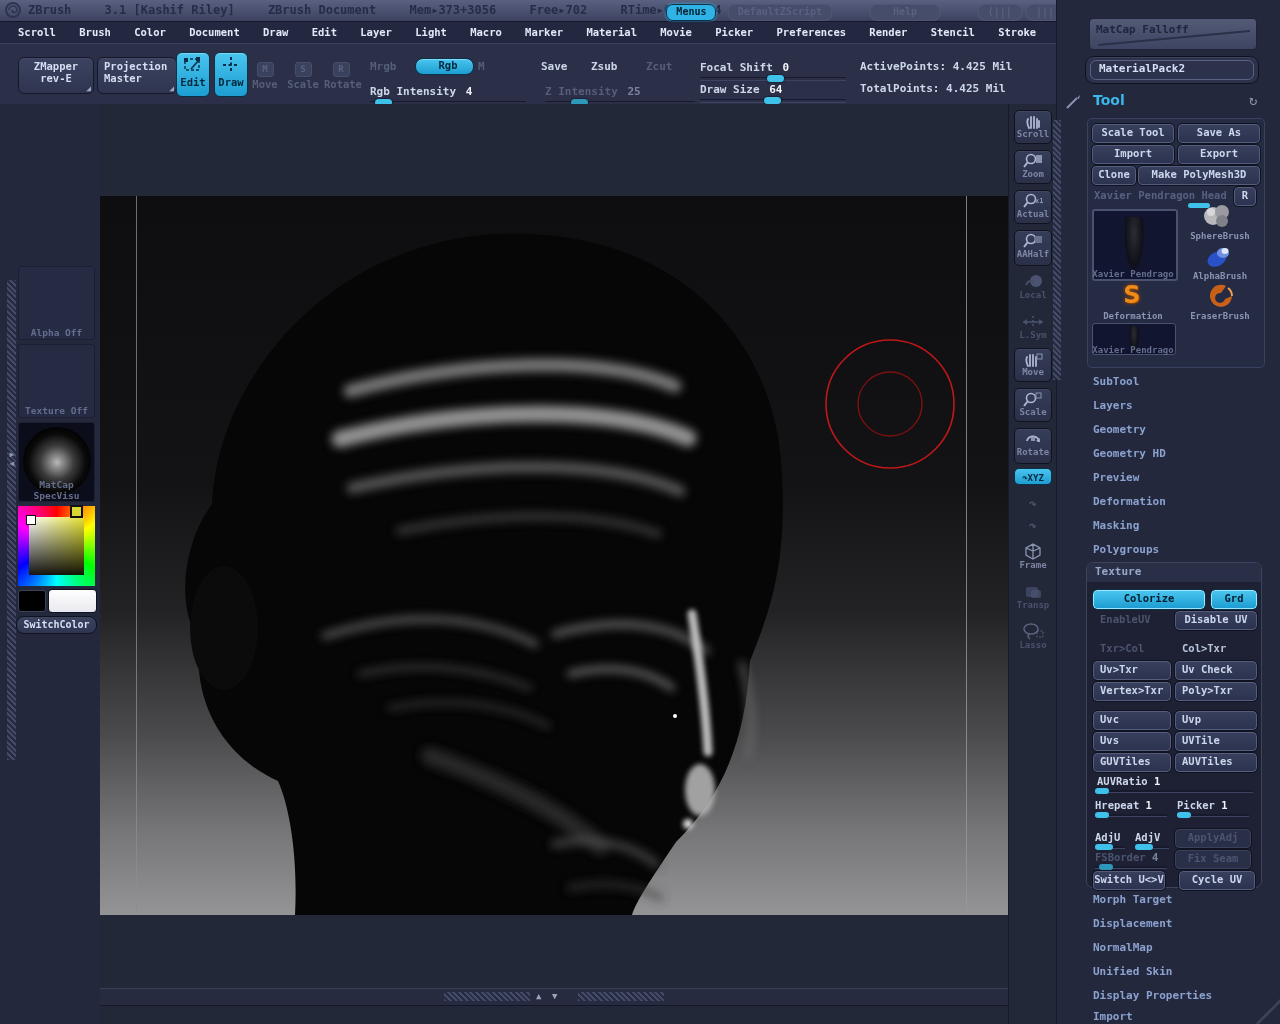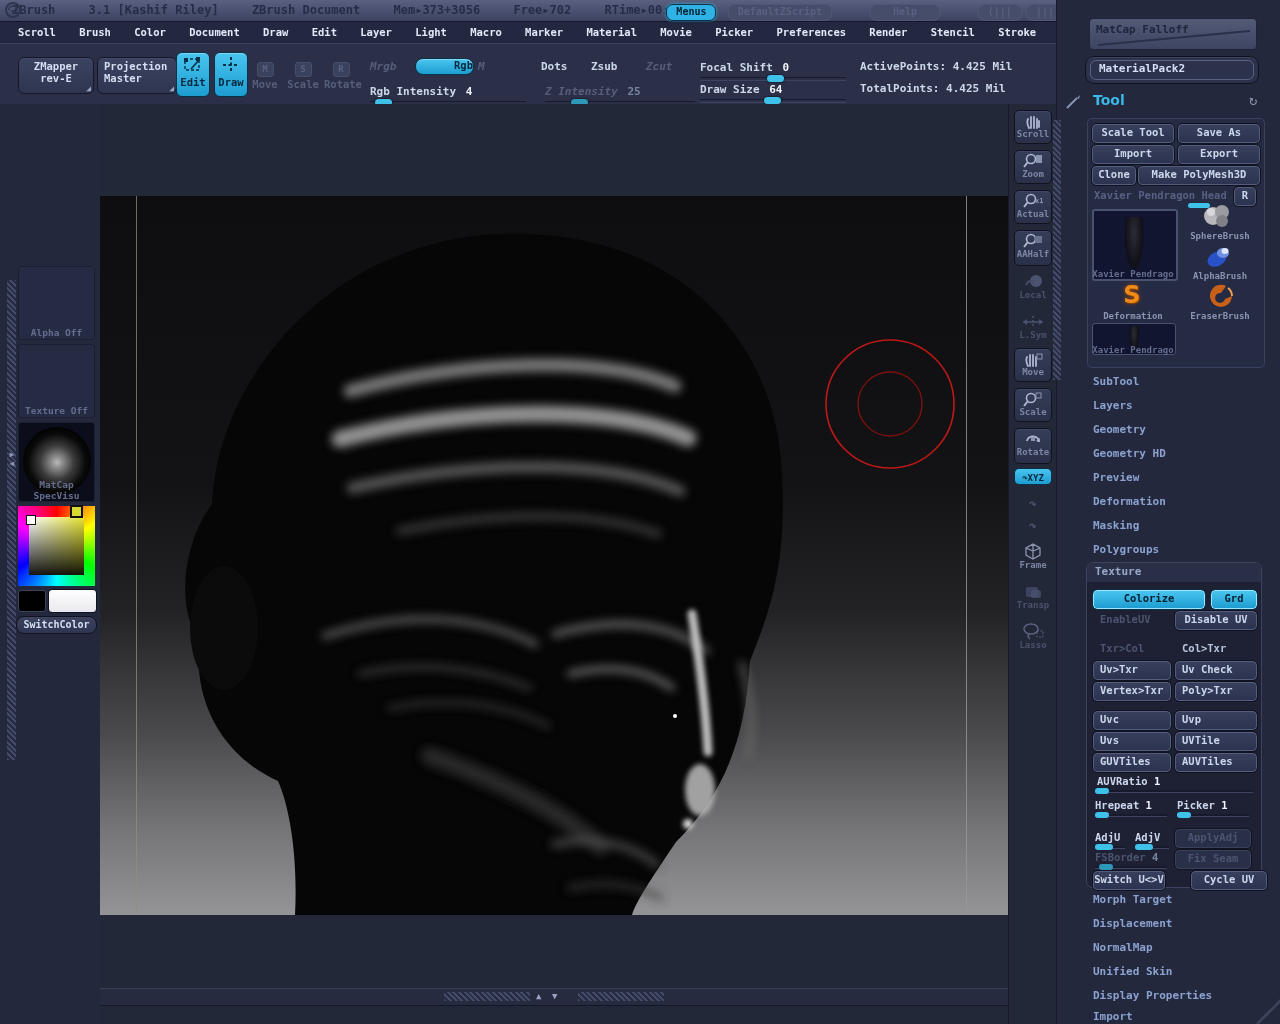--- a/index.html
+++ b/index.html
@@ -25,21 +25,21 @@
     border-top:1px solid #3a4158;border-bottom:1px solid #171a2c;}
   .shbtn{position:absolute;background:linear-gradient(#3c4360,#2f3550);border:1px solid #14182a;
     border-radius:6px;color:#d5def2;font-size:10.5px;font-weight:bold;text-align:center;
     box-shadow:inset 0 1px 0 #5a628440;}
   .shbtn .corner{position:absolute;right:2px;bottom:0;font-size:8px;color:#9aa6c4;}
   .cyanbtn{background:linear-gradient(#49c5ef,#1d9dd1);border:1px solid #0a3247;color:#05283c;
     box-shadow:inset 0 1px 0 #b8ecff80;}
   .toolmode{position:absolute;width:34px;text-align:center;color:#565e7a;font-size:10.5px;font-weight:bold;}
   .toolmode .ic{display:block;margin:0 auto 1px auto;width:15px;height:13px;line-height:13px;
     border:1px solid #474e6a;border-radius:3px;background:#3a415c;color:#596180;font-size:9px;font-weight:bold;}
-  .dimtxt{color:#565e7a;font-weight:bold;font-size:11px;font-style:italic;}
+  .dimtxt{color:#565e7a;font-weight:bold;font-size:11px;}
   .britetxt{color:#cdd7ec;font-weight:bold;font-size:11px;}
   .slider .lab{font-size:11px;font-weight:bold;}
   .track{position:relative;height:2px;background:#12152600;border-top:1px solid #171a2c;border-bottom:1px solid #3d4462;}
   .thumb{position:absolute;top:-3px;width:17px;height:7px;border-radius:4px;background:#3fc2ea;
     box-shadow:0 0 2px #000;}
   .thumb.dim{background:#2e98ba;}
   
   #leftbar{position:absolute;left:0;top:104px;width:100px;height:920px;background:#23283c;}
   .lthumb{position:absolute;left:18px;width:77px;height:74px;background:#262b44;
     border:1px solid #1b1f32;border-radius:3px;box-sizing:border-box;}
@@ -87,21 +87,21 @@
 
 <div id="root">
 
   <div id="titlebar">
     <span class="abs" style="left:4px;top:1px">
       <svg width="18" height="18">
           <circle cx="9" cy="9" r="7" fill="none" stroke="#2e3450" stroke-width="2"></circle>
           <path d="M5,9 a4,4 0 0 1 8,0 a2.5,2.5 0 0 1 -5,0" fill="none" stroke="#2e3450" stroke-width="1.6"></path>
         </svg>
     </span>
-    <span style="margin-left:12px" class="t">ZBrush</span>
+    <span style="margin-left:28px" class="t">ZBrush</span>
     <span class="t">3.1 [Kashif Riley]</span>
     <span class="t">ZBrush Document</span>
     <span class="t">Mem▸373+3056</span>
     <span class="t">Free▸702</span>
     <span class="t">RTime▸00:00:04</span>
     <span class="abs" style="right:448px;top:2px">
       <span class="winbtn menus">Menus</span>
       <span class="winbtn">DefaultZScript</span>
     </span>
     <span class="abs" style="right:340px;top:2px">
@@ -177,31 +177,31 @@
     <div class="toolmode" style="left:248px;top:18px">
       <span class="ic">M</span><span>Move</span>
     </div>
     <div class="toolmode" style="left:286px;top:18px">
       <span class="ic">S</span><span>Scale</span>
     </div>
     <div class="toolmode" style="left:324px;top:18px">
       <span class="ic">R</span><span>Rotate</span>
     </div>
     <span class="abs dimtxt" style="left:370px;top:16px">Mrgb</span>
-    <div class="shbtn cyanbtn" style="left:415px;top:14px;width:50px;height:15px;text-align:right;padding-left:7px;border-radius:8px">Rgb</div>
+    <div class="shbtn cyanbtn" style="left:415px;top:14px;width:50px;height:15px;text-align:center;padding-left:7px;border-radius:8px">Rgb</div>
     <span class="abs dimtxt" style="left:478px;top:16px">M</span>
     <div class="abs slider" style="left:370px;top:36px;width:156px">
       <span class="lab britetxt">Rgb Intensity</span>
       <span class="lab" style="color:#fff"> </span><b class="britetxt" style="color:#eef3fc">4</b>
       <div class="track" style="margin-top:2px">
           <i class="thumb" style="left:3%"></i>
         </div>
     </div>
 
-    <span class="abs britetxt" style="left:541px;top:16px">Dots</span>
+    <span class="abs britetxt" style="left:541px;top:16px">Save</span>
     <span class="abs britetxt" style="left:591px;top:16px">Zsub</span>
     <span class="abs dimtxt" style="left:646px;top:16px">Zcut</span>
     <div class="abs slider" style="left:545px;top:36px;width:150px">
       <span class="lab dimtxt">Z Intensity</span>
       <b class="dimtxt" style="color:#7b849f"> </b><b style="color:#7b849f;font-size:11px">25</b>
       <div class="track" style="margin-top:2px">
           <i class="thumb dim" style="left:17%"></i>
         </div>
     </div>
 
@@ -556,16 +556,16 @@
       </div>
     <div class="pbtn dim c" style="left:88px;top:266px;width:74px">ApplyAdj</div>
 
     <span class="txt-sl-lab dim" style="left:8px;top:287px;top:288px"><span>FSBorder</span> <b style="color:#7b849f">4</b></span>
     <div class="minitrack" style="left:8px;top:303px;width:72px">
         <i class="minithumb" style="left:4px;background:#2e98ba"></i>
       </div>
     <div class="pbtn dim c" style="left:88px;top:287px;width:74px">Fix Seam</div>
 
     <div class="pbtn c" style="left:6px;top:308px;width:70px">Switch U&lt;&gt;V</div>
-    <div class="pbtn c" style="left:104px;top:308px;width:74px">Cycle UV</div>
+    <div class="pbtn c" style="left:92px;top:308px;width:74px">Cycle UV</div>
   </div>
 
 </div>
 
 </body></html>

